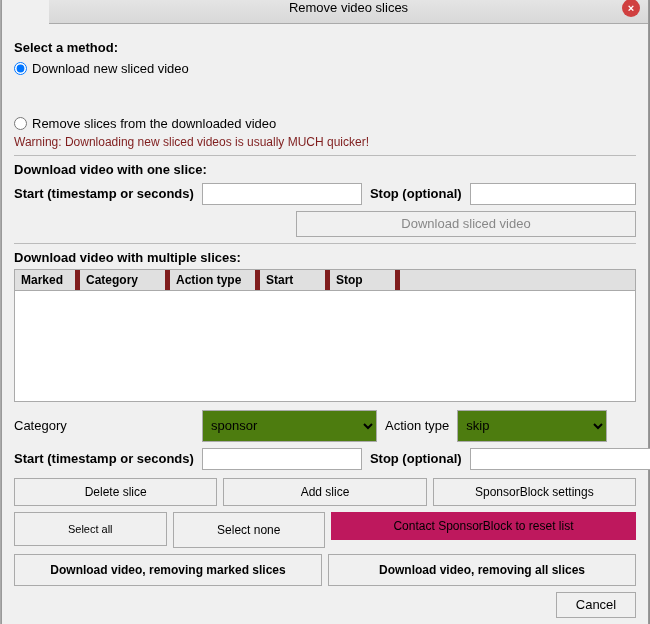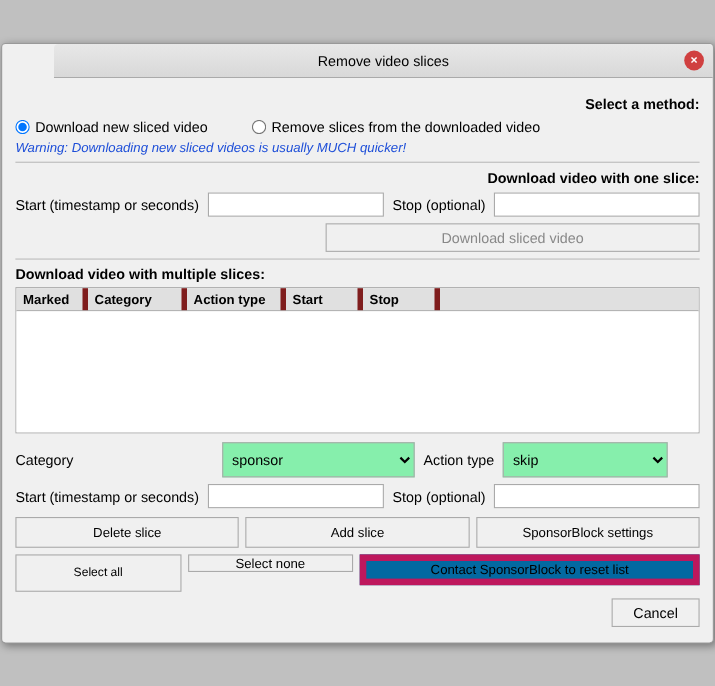--- a/index.html
+++ b/index.html
@@ -50,51 +50,51 @@
       font-size: 11px;
       font-weight: bold;
     }
     .content {
       padding: 10px 12px 10px 12px;
     }
     .section-label {
       font-weight: bold;
       margin-bottom: 6px;
       margin-top: 6px;
-      text-align: right;
     }
     .radio-group {
       display: flex;
       gap: 40px;
       margin-bottom: 4px;
+      flex-direction: column;
     }
     .radio-item {
       display: flex;
       align-items: center;
       gap: 5px;
     }
     .warning-text {
-      color: #1d4ed8;
-      font-style: italic;
+      color: #7f1d1d;
       font-size: 12px;
       margin-bottom: 6px;
     }
     .divider {
       border: none;
       border-top: 1px solid #bbb;
       margin: 6px 0;
     }
     .form-row {
       display: flex;
       align-items: center;
       gap: 8px;
       margin-bottom: 6px;
     }
     .form-label {
       white-space: nowrap;
+      font-weight: bold;
     }
     input[type="text"] {
       border: 1px solid #aaa;
       background: white;
       padding: 2px 4px;
       font-size: 13px;
     }
     .input-short {
       width: 160px;
       height: 22px;
@@ -153,21 +153,21 @@
       display: flex;
       align-items: center;
       gap: 8px;
       margin-bottom: 6px;
     }
     .category-label {
       width: 180px;
     }
     select {
       border: 1px solid #aaa;
-      background: #86efac;
+      background: #4d7c0f;
       padding: 2px 4px;
       font-size: 13px;
       height: 32px;
     }
     .select-category {
       width: 175px;
     }
     .select-action {
       width: 150px;
     }
@@ -201,31 +201,31 @@
     .btn-select-all {
       flex: 1;
       height: 34px;
       background: #f0f0f0;
       border: 1px solid #aaa;
       cursor: pointer;
       font-size: 11px;
     }
     .btn-select-none {
       flex: 1;
-      height: 16px;
+      height: 36px;
       background: #f0f0f0;
       border: 1px solid #aaa;
       cursor: pointer;
       font-size: 12px;
     }
     .btn-contact {
       flex: 2;
       height: 28px;
-      background: #0369a1;
-      border: 6px solid #be185d;
+      background: #be185d;
+      border: 2px solid #be185d;
       cursor: pointer;
       font-size: 12px;
     }
     .btn-row3 {
       display: flex;
       gap: 6px;
       margin-bottom: 6px;
     }
     .btn-download-marked {
       flex: 1;
@@ -344,18 +344,22 @@
       <button class="btn">Add slice</button>
       <button class="btn">SponsorBlock settings</button>
     </div>
 
     <div class="btn-row2">
       <button class="btn-select-all">Select all</button>
       <button class="btn-select-none">Select none</button>
       <button class="btn-contact">Contact SponsorBlock to reset list</button>
     </div>
 
+    <div class="btn-row3">
+      <button class="btn-download-marked">Download video, removing marked slices</button>
+      <button class="btn-download-all">Download video, removing all slices</button>
+    </div>
 
     <div class="cancel-row">
       <button class="btn-cancel">Cancel</button>
     </div>
   </div>
 </div>
 
 </body></html>

